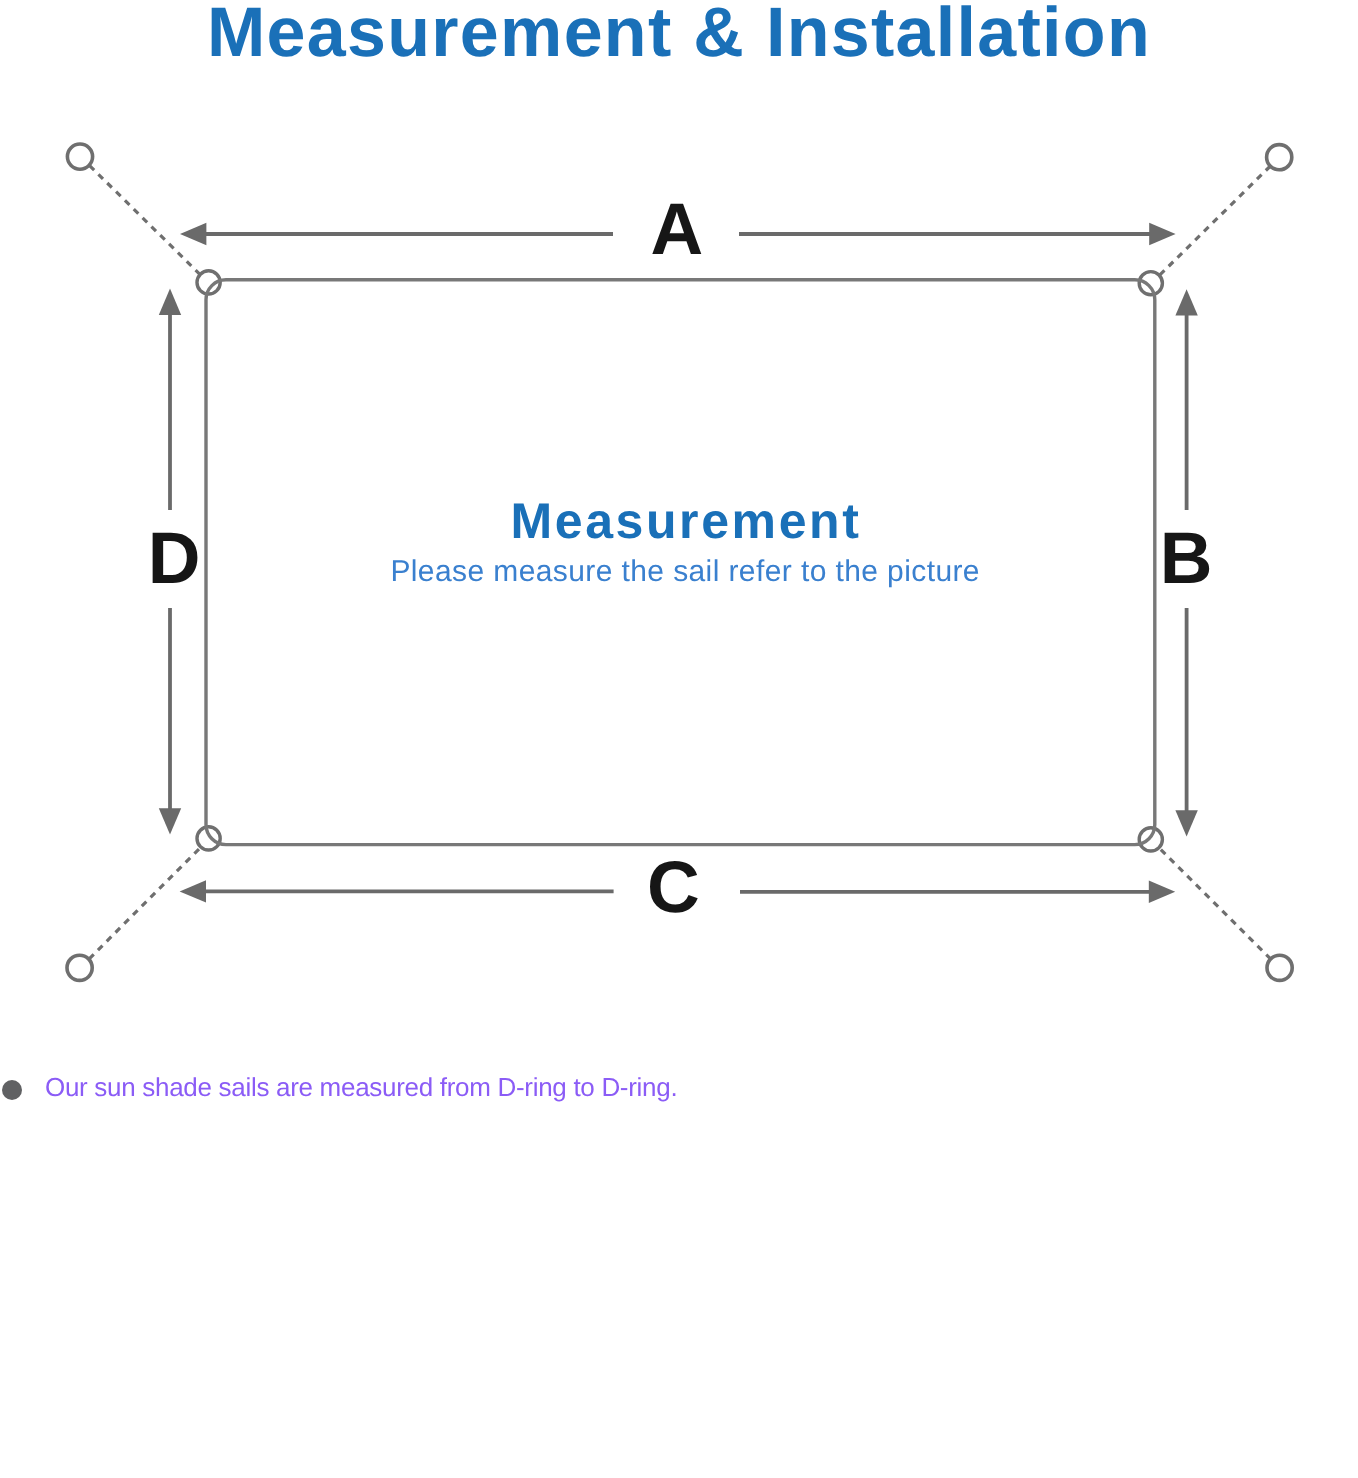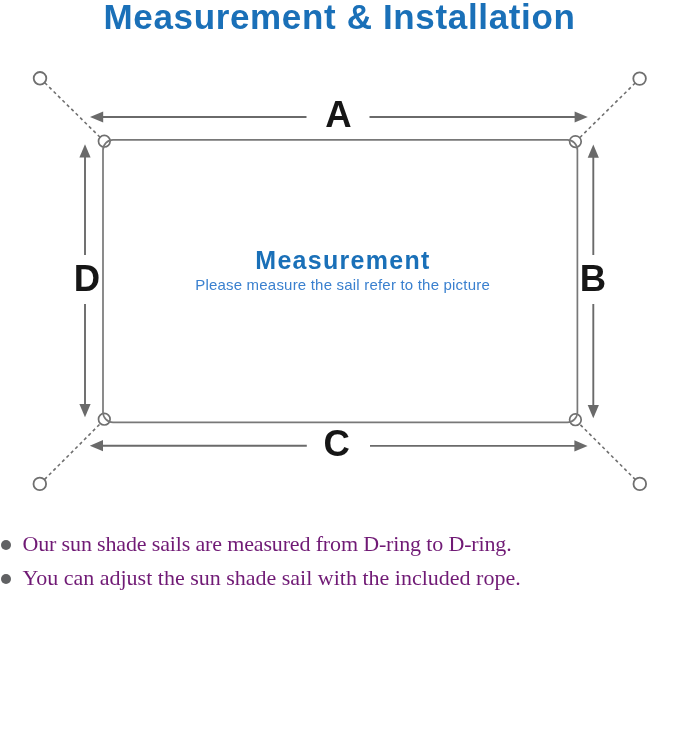--- a/index.html
+++ b/index.html
@@ -1,19 +1,19 @@
 <!DOCTYPE html>
 <html><head>
 <meta charset="utf-8">
 <style>
   html,body{margin:0;padding:0;}
   body{width:679px;height:739px;background:#ffffff;font-family:"Liberation Sans",sans-serif;position:relative;overflow:hidden;}
   .title{position:absolute;left:0;top:-3px;width:679px;text-align:center;font-size:35px;font-weight:bold;color:#1a70b8;letter-spacing:0.65px;}
   .bullets{position:absolute;left:2px;top:533px;width:676px;}
-  .b{position:relative;padding-left:20.5px;font-size:22px;letter-spacing:-0.15px;line-height:22px;color:#701a75;margin-bottom:12px;font-family:Liberation Serif, serif;}
+  .b{position:relative;padding-left:20.5px;font-size:13px;letter-spacing:-0.15px;line-height:22px;color:#8b5cf6;margin-bottom:12px;}
   .b:before{content:"";position:absolute;left:-0.7px;top:6.5px;width:10px;height:10px;border-radius:50%;background:#606163;}
   .b.m3{margin-bottom:14px;}
   .b.m4{margin-bottom:13px;}
   .g{display:inline-block;width:15px;}
 </style>
 </head>
 <body>
 <div class="title">Measurement &amp; Installation</div>
 <svg width="679" height="739" viewBox="0 0 679 739" style="position:absolute;left:0;top:0">
   <g stroke="#6f6f6f" stroke-width="1.6" stroke-dasharray="3.2,3">
@@ -61,14 +61,13 @@
     <text x="338.4" y="126.8">A</text>
     <text x="336.7" y="455.9">C</text>
     <text x="87.0" y="291.3">D</text>
     <text x="593.0" y="291.3">B</text>
   </g>
   <text x="343" y="269.2" font-family="Liberation Sans,sans-serif" font-weight="bold" font-size="25px" letter-spacing="1.3" fill="#1a70b8" text-anchor="middle">Measurement</text>
   <text x="342.6" y="290.4" font-family="Liberation Sans,sans-serif" font-size="15px" letter-spacing="0.2" fill="#3a80cf" text-anchor="middle">Please measure the sail refer to the picture</text>
 </svg>
 <div class="bullets">
   <div class="b">Our sun shade sails are measured from D-ring to D-ring.</div>
-  <div class="b m4" style="letter-spacing:0">You can adjust the sun shade sail with the included rope.</div>
 </div>
 
 </body></html>

